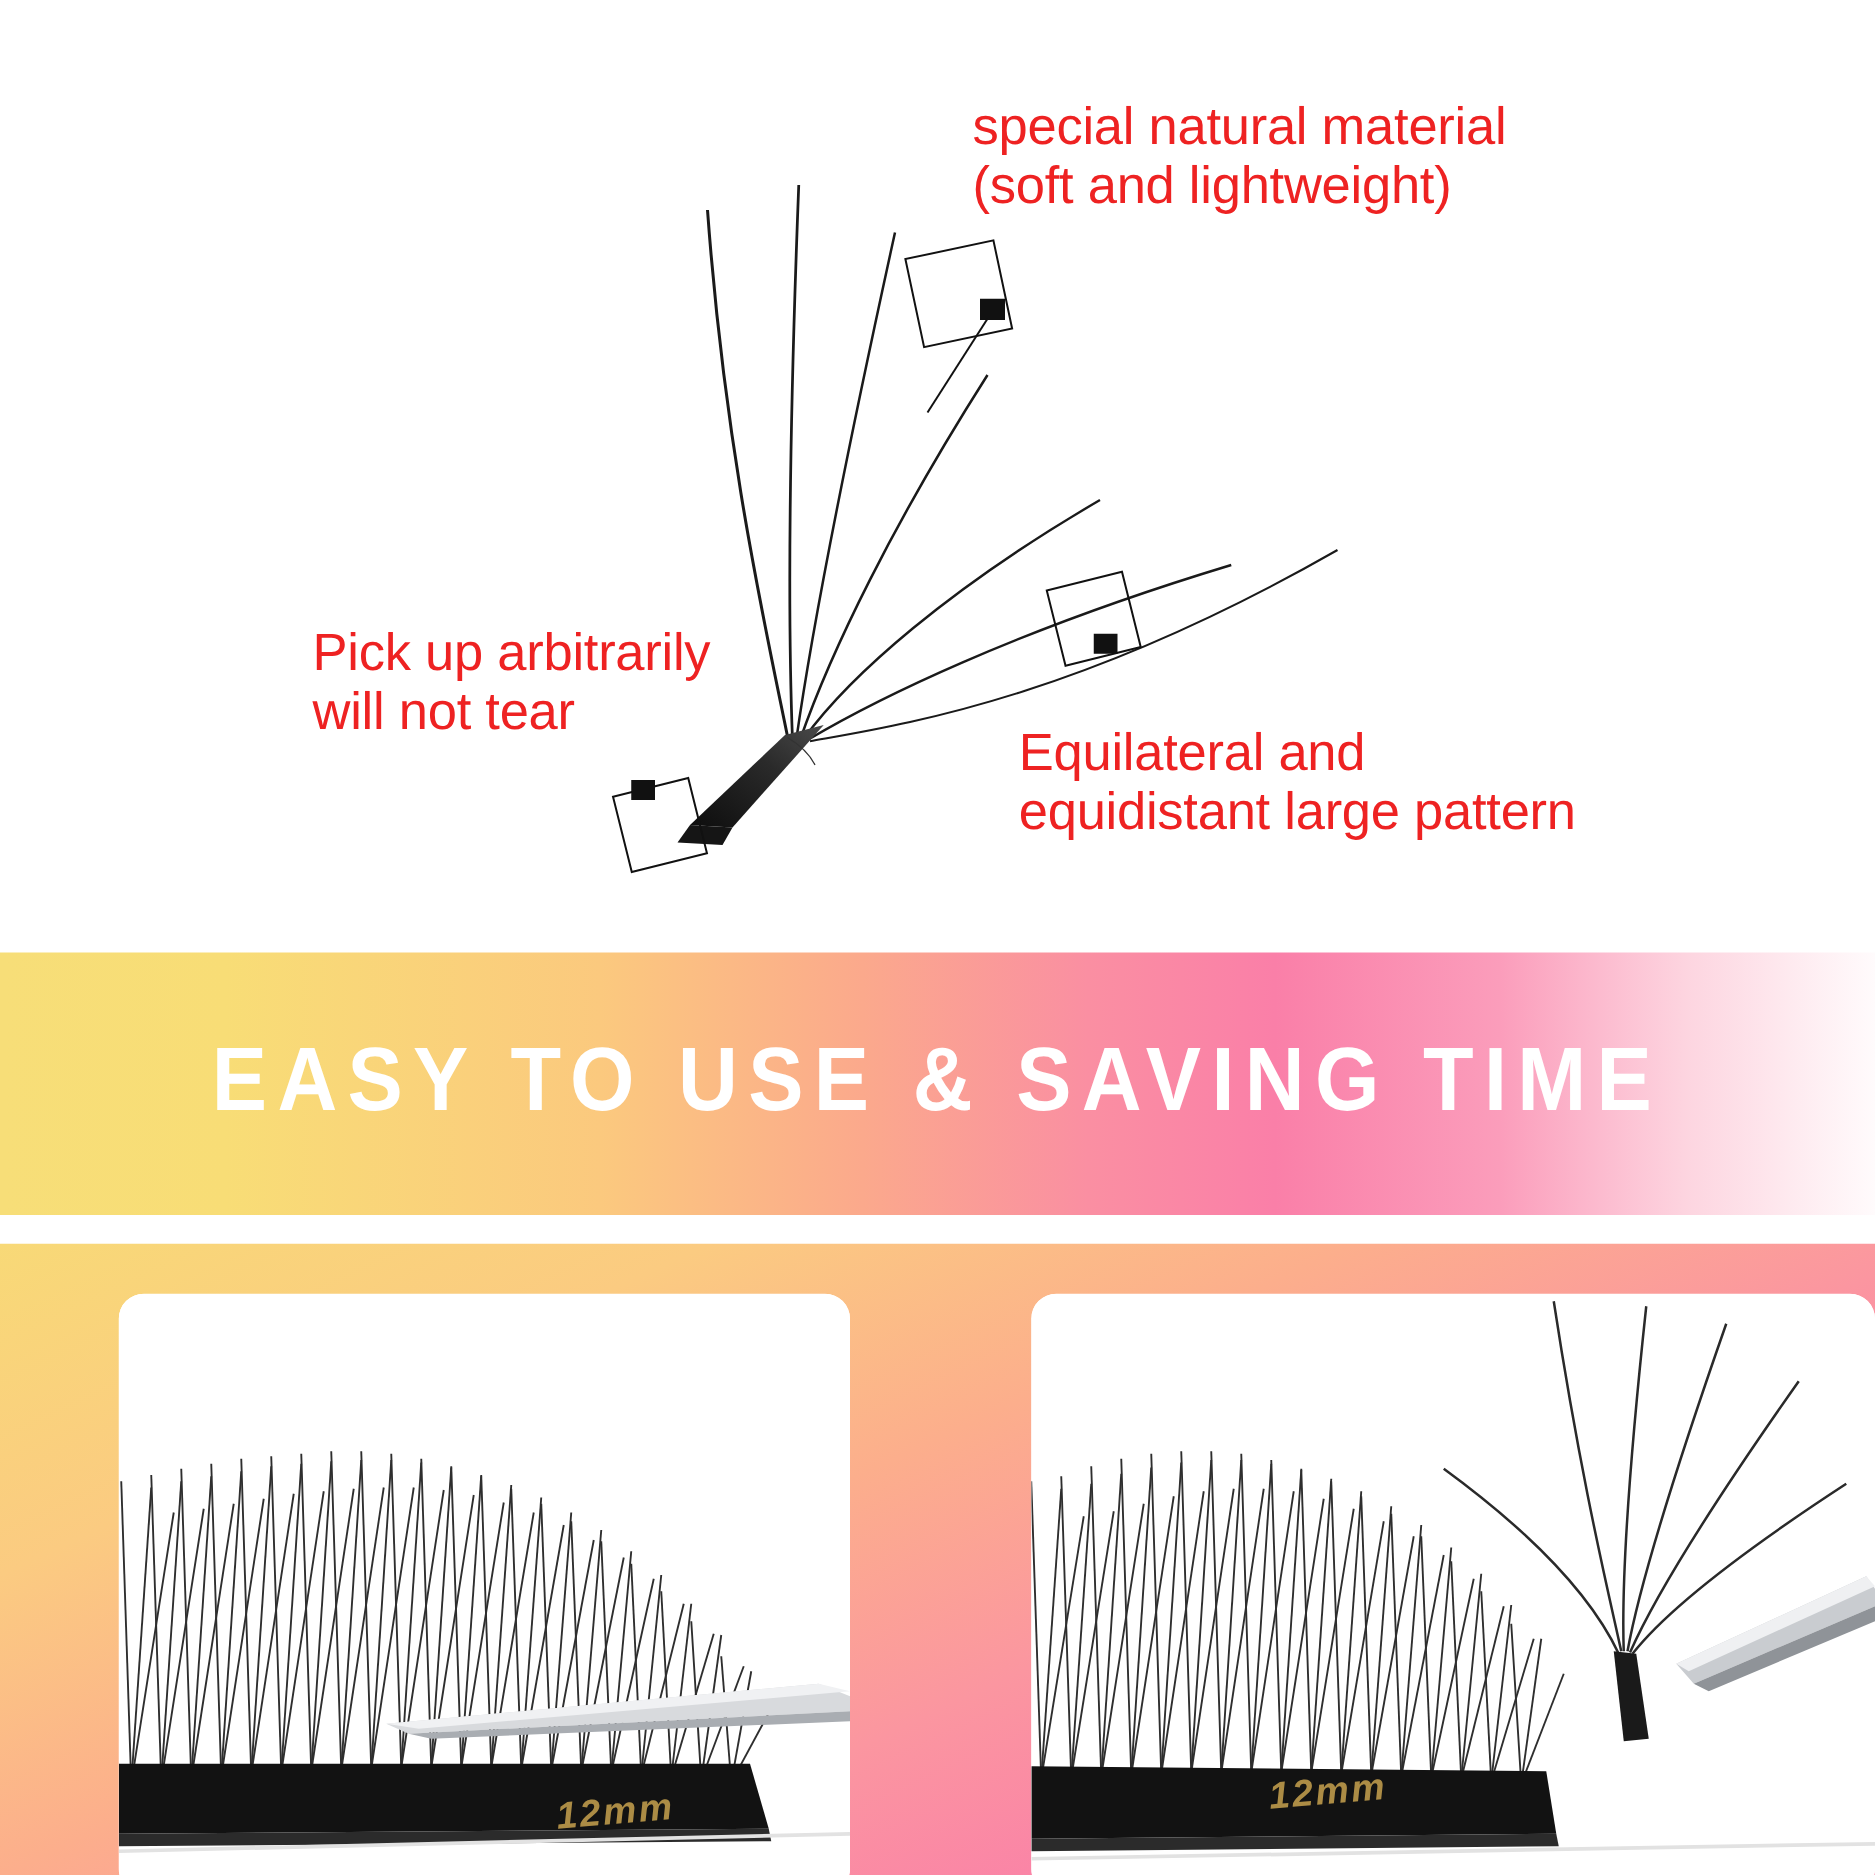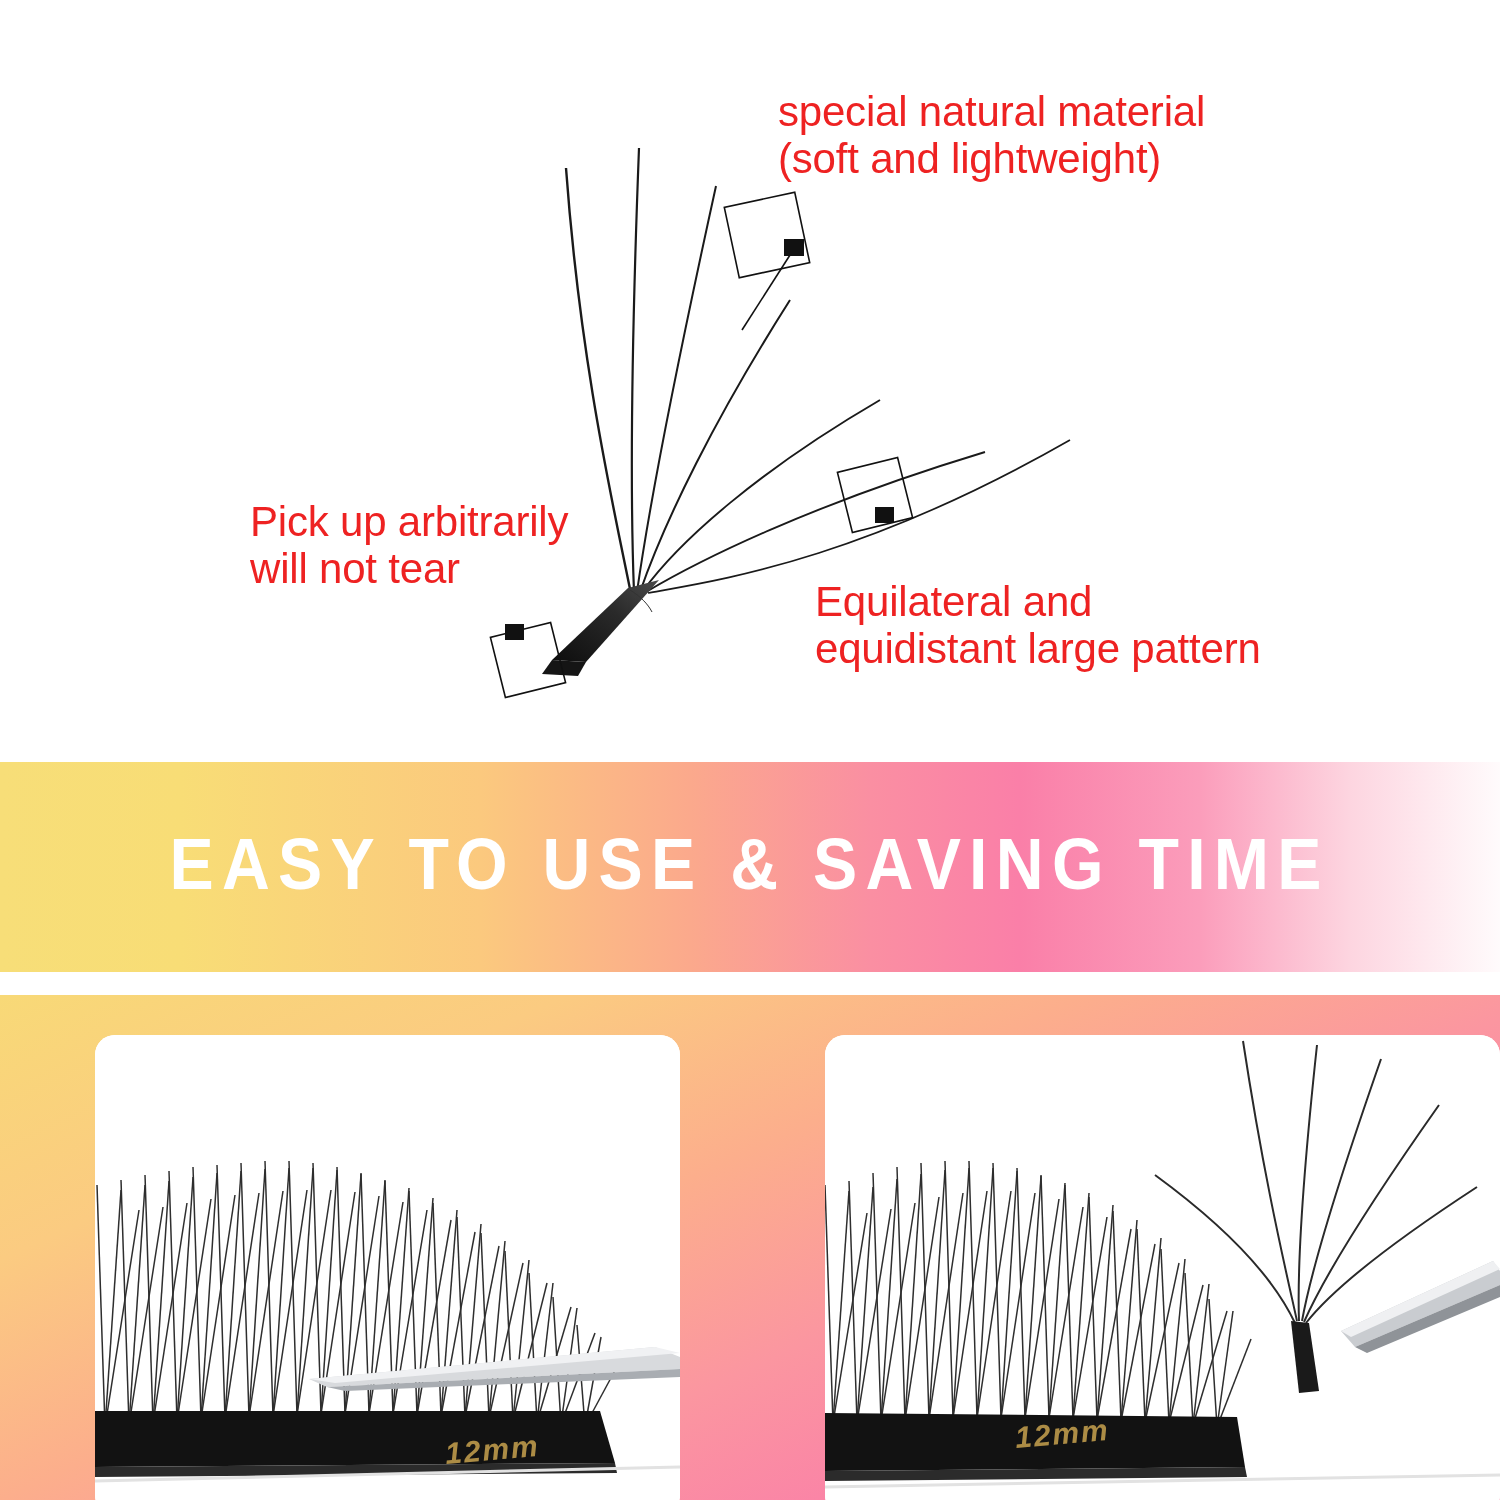--- a/index.html
+++ b/index.html
@@ -19,21 +19,21 @@
   .diagram-svg{position:absolute;left:0;top:0;width:1500px;height:762px;}
 
   .callout{
     position:absolute;
     color:#ee2222;
     font-size:42px;
     line-height:1.12;
     white-space:pre-line;
     letter-spacing:-0.2px;
   }
-  .callout-material{left:778px;top:88px;}
+  .callout-material{left:778px;top:77px;}
   .callout-pick{left:250px;top:498px;}
   .callout-equi{left:815px;top:578px;}
 
   
   .banner{
     position:absolute;left:0;top:762px;width:1500px;height:210px;
     background:linear-gradient(90deg,
       #f7de78 0%,
       #f8dd76 12%,
       #fbc97e 32%,

